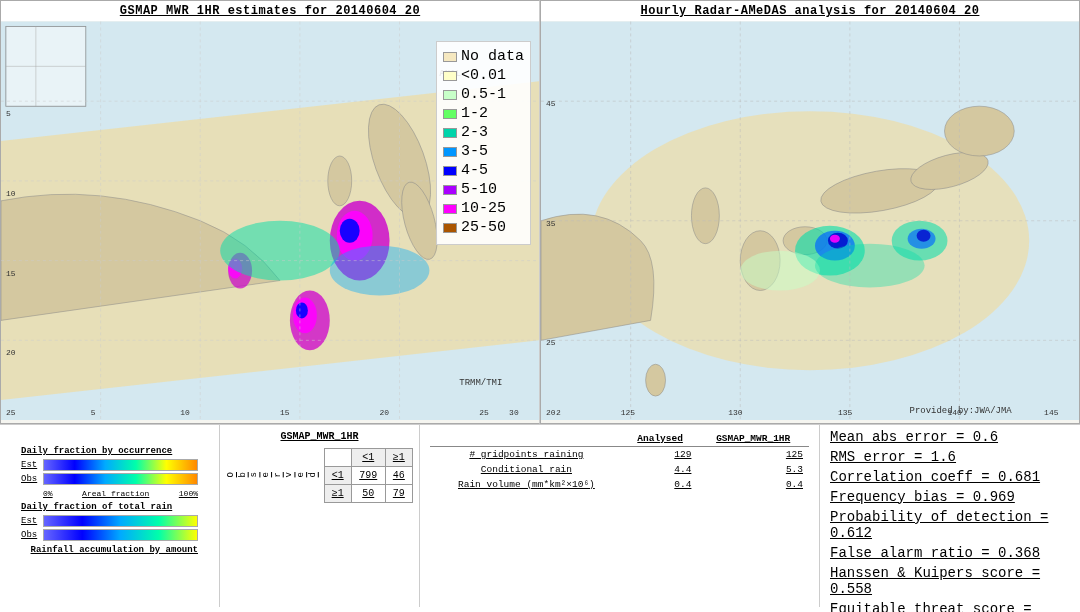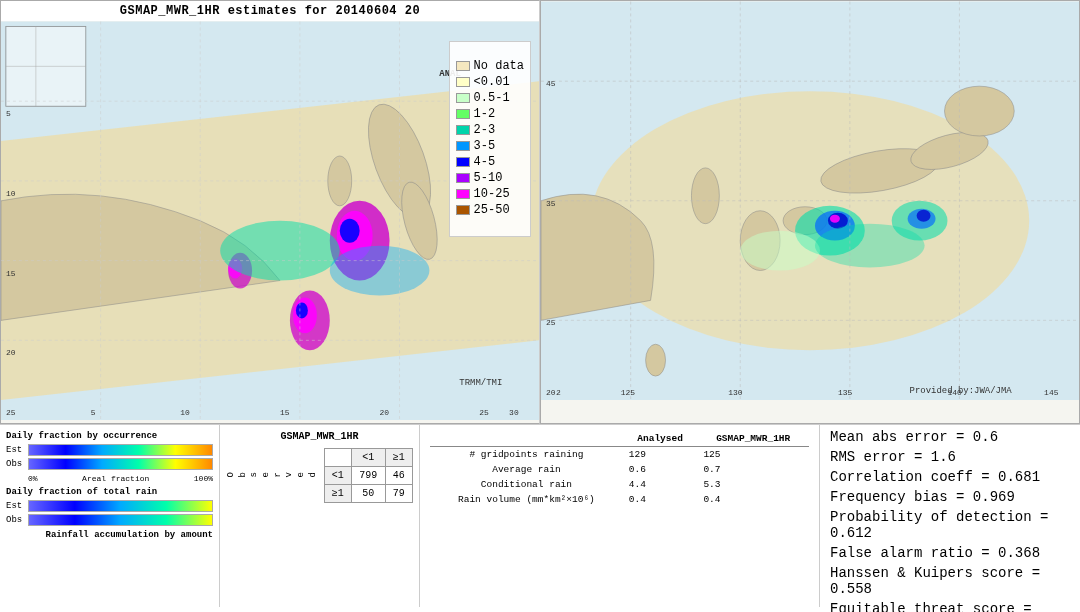--- a/index.html
+++ b/index.html
@@ -10,20 +10,21 @@
       font-family: 'Courier New', monospace;
       font-size: 11px;
       overflow: hidden;
     }
 
     .main-container {
       width: 1080px;
       height: 488px;
       display: flex;
       flex-direction: column;
+      text-decoration: underline;
     }
 
     
     .maps-row {
       display: flex;
       flex-direction: row;
       width: 100%;
       height: 430px;
       border-bottom: 1px solid #ccc;
     }
@@ -55,22 +56,22 @@
       position: relative;
     }
 
     
     .legend {
       position: absolute;
       top: 20px;
       right: 8px;
       background: rgba(255,255,255,0.9);
       border: 1px solid #ccc;
-      padding: 17px 6px;
-      font-size: 12px;
+      padding: 6px 6px;
+      font-size: 15px;
     }
 
     .legend-item {
       display: flex;
       align-items: center;
       margin-bottom: 2px;
     }
 
     .legend-color {
       width: 14px;
@@ -84,21 +85,21 @@
       display: flex;
       flex-direction: row;
       width: 100%;
       height: 182px;
       background: #fff;
     }
 
     
     .charts-panel {
       width: 220px;
-      padding: 6px;
+      padding: 21px;
       border-right: 1px solid #ccc;
     }
 
     .chart-section-title {
       font-size: 9px;
       font-weight: bold;
       margin-bottom: 3px;
     }
 
     
@@ -152,20 +153,21 @@
     }
 
     .verif-table {
       width: 100%;
       border-collapse: collapse;
       font-size: 9.5px;
     }
 
     .verif-table th, .verif-table td {
       padding: 2px 6px;
+      text-align: right;
     }
 
     .verif-table th {
       border-bottom: 1px solid #888;
       text-align: center;
     }
 
     .verif-table td:first-child {
       text-align: center;
     }
@@ -293,20 +295,21 @@
           </div>
           <div class="legend-item">
             <div class="legend-color" style="background:#aa5500;"></div>
             <span>25-50</span>
           </div>
         </div>
       </div>
     </div>
 
     <div class="map-panel">
+      <div class="map-title">Hourly Radar-AMeDAS analysis for 20140604 20</div>
       <div class="map-canvas">
         <svg class="map-svg" viewBox="0 0 540 400" xmlns="http://www.w3.org/2000/svg">
 
           <rect width="540" height="400" fill="#d4e8f0"></rect>
 
           <ellipse cx="270" cy="220" rx="220" ry="130" fill="#f0dba0" opacity="0.65"></ellipse>
 
           <ellipse cx="220" cy="240" rx="20" ry="30" fill="#d4c8a0" stroke="#888" stroke-width="0.5"></ellipse>
 
           <ellipse cx="265" cy="220" rx="22" ry="14" fill="#d4c8a0" stroke="#888" stroke-width="0.5"></ellipse>
@@ -428,25 +431,20 @@
         </tr>
         <tr>
           <td colspan="3" style="border-top:1px solid #888; padding:0;"></td>
         </tr>
         <tr>
           <td># gridpoints raining</td>
           <td>129</td>
           <td>125</td>
         </tr>
         <tr>
-          <td>Average rain</td>
-          <td>0.6</td>
-          <td>0.7</td>
-        </tr>
-        <tr>
           <td>Conditional rain</td>
           <td>4.4</td>
           <td>5.3</td>
         </tr>
         <tr>
           <td>Rain volume (mm*km²×10⁶)</td>
           <td>0.4</td>
           <td>0.4</td>
         </tr>
       </tbody>

